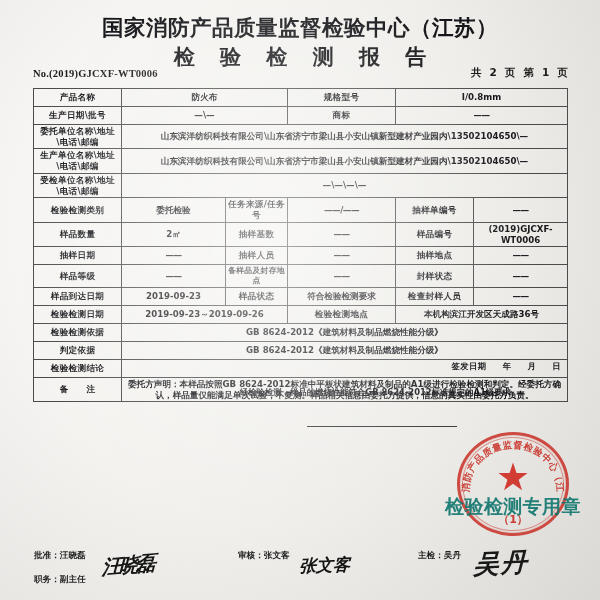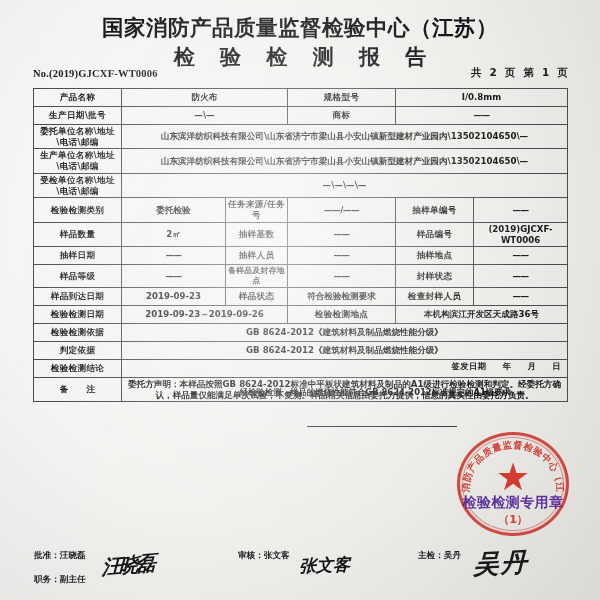--- a/index.html
+++ b/index.html
@@ -131,21 +131,21 @@
   .seal .arc{
     position:absolute;left:0;top:0;width:112px;height:104px;
   }
   .seal .arc text{
     fill:#c8281f;font-size:9.4px;font-weight:bold;
     font-family:"DejaVu Sans",sans-serif;
     opacity:0.88;letter-spacing:0.6px;
   }
   .seal .banner{
     position:absolute;left:50%;top:62px;transform:translateX(-50%);
-    font-size:14px;font-weight:bold;color:#4c1d95;
+    font-size:19px;font-weight:bold;color:#0f766e;
     white-space:nowrap;opacity:0.9;letter-spacing:0.4px;
   }
   .seal .num{
     position:absolute;left:50%;top:80px;transform:translateX(-50%);
     font-size:11px;font-weight:bold;color:#c8281f;opacity:0.88;
   }
 
   
   .signrow{position:absolute;left:33px;top:546px;width:540px;height:54px;}
   .sg{position:absolute;font-size:8.6px;font-weight:bold;white-space:nowrap;}

